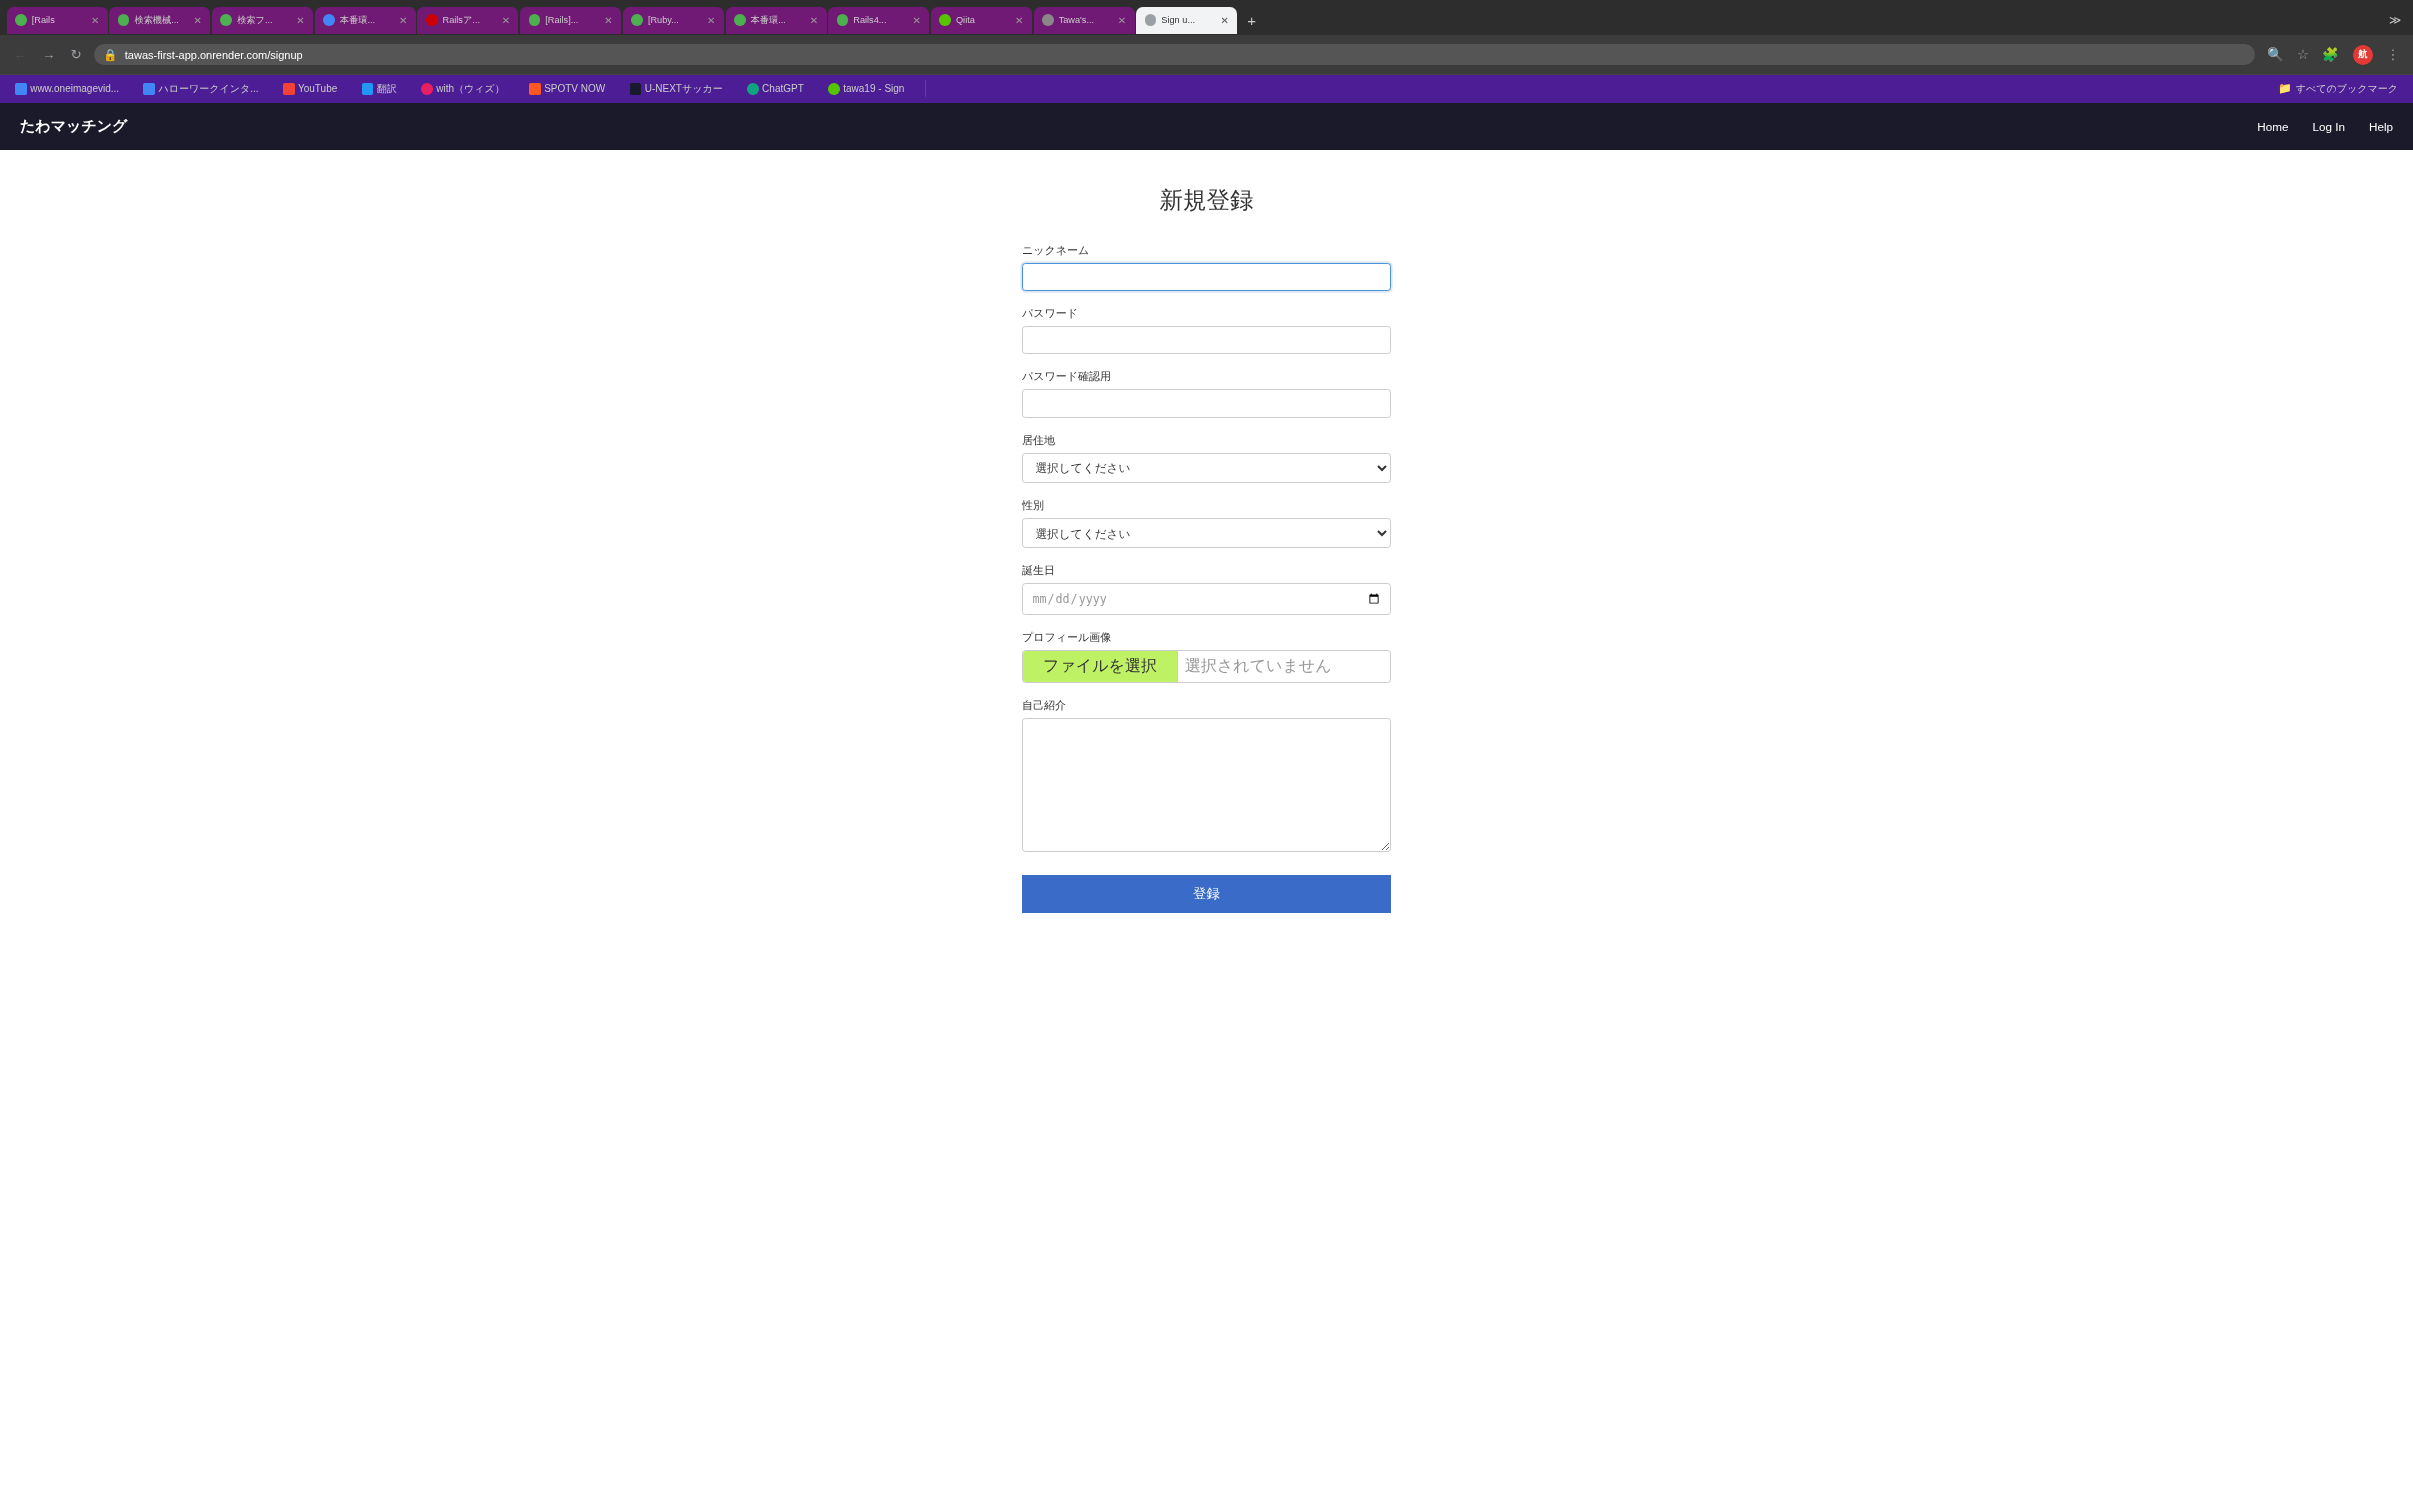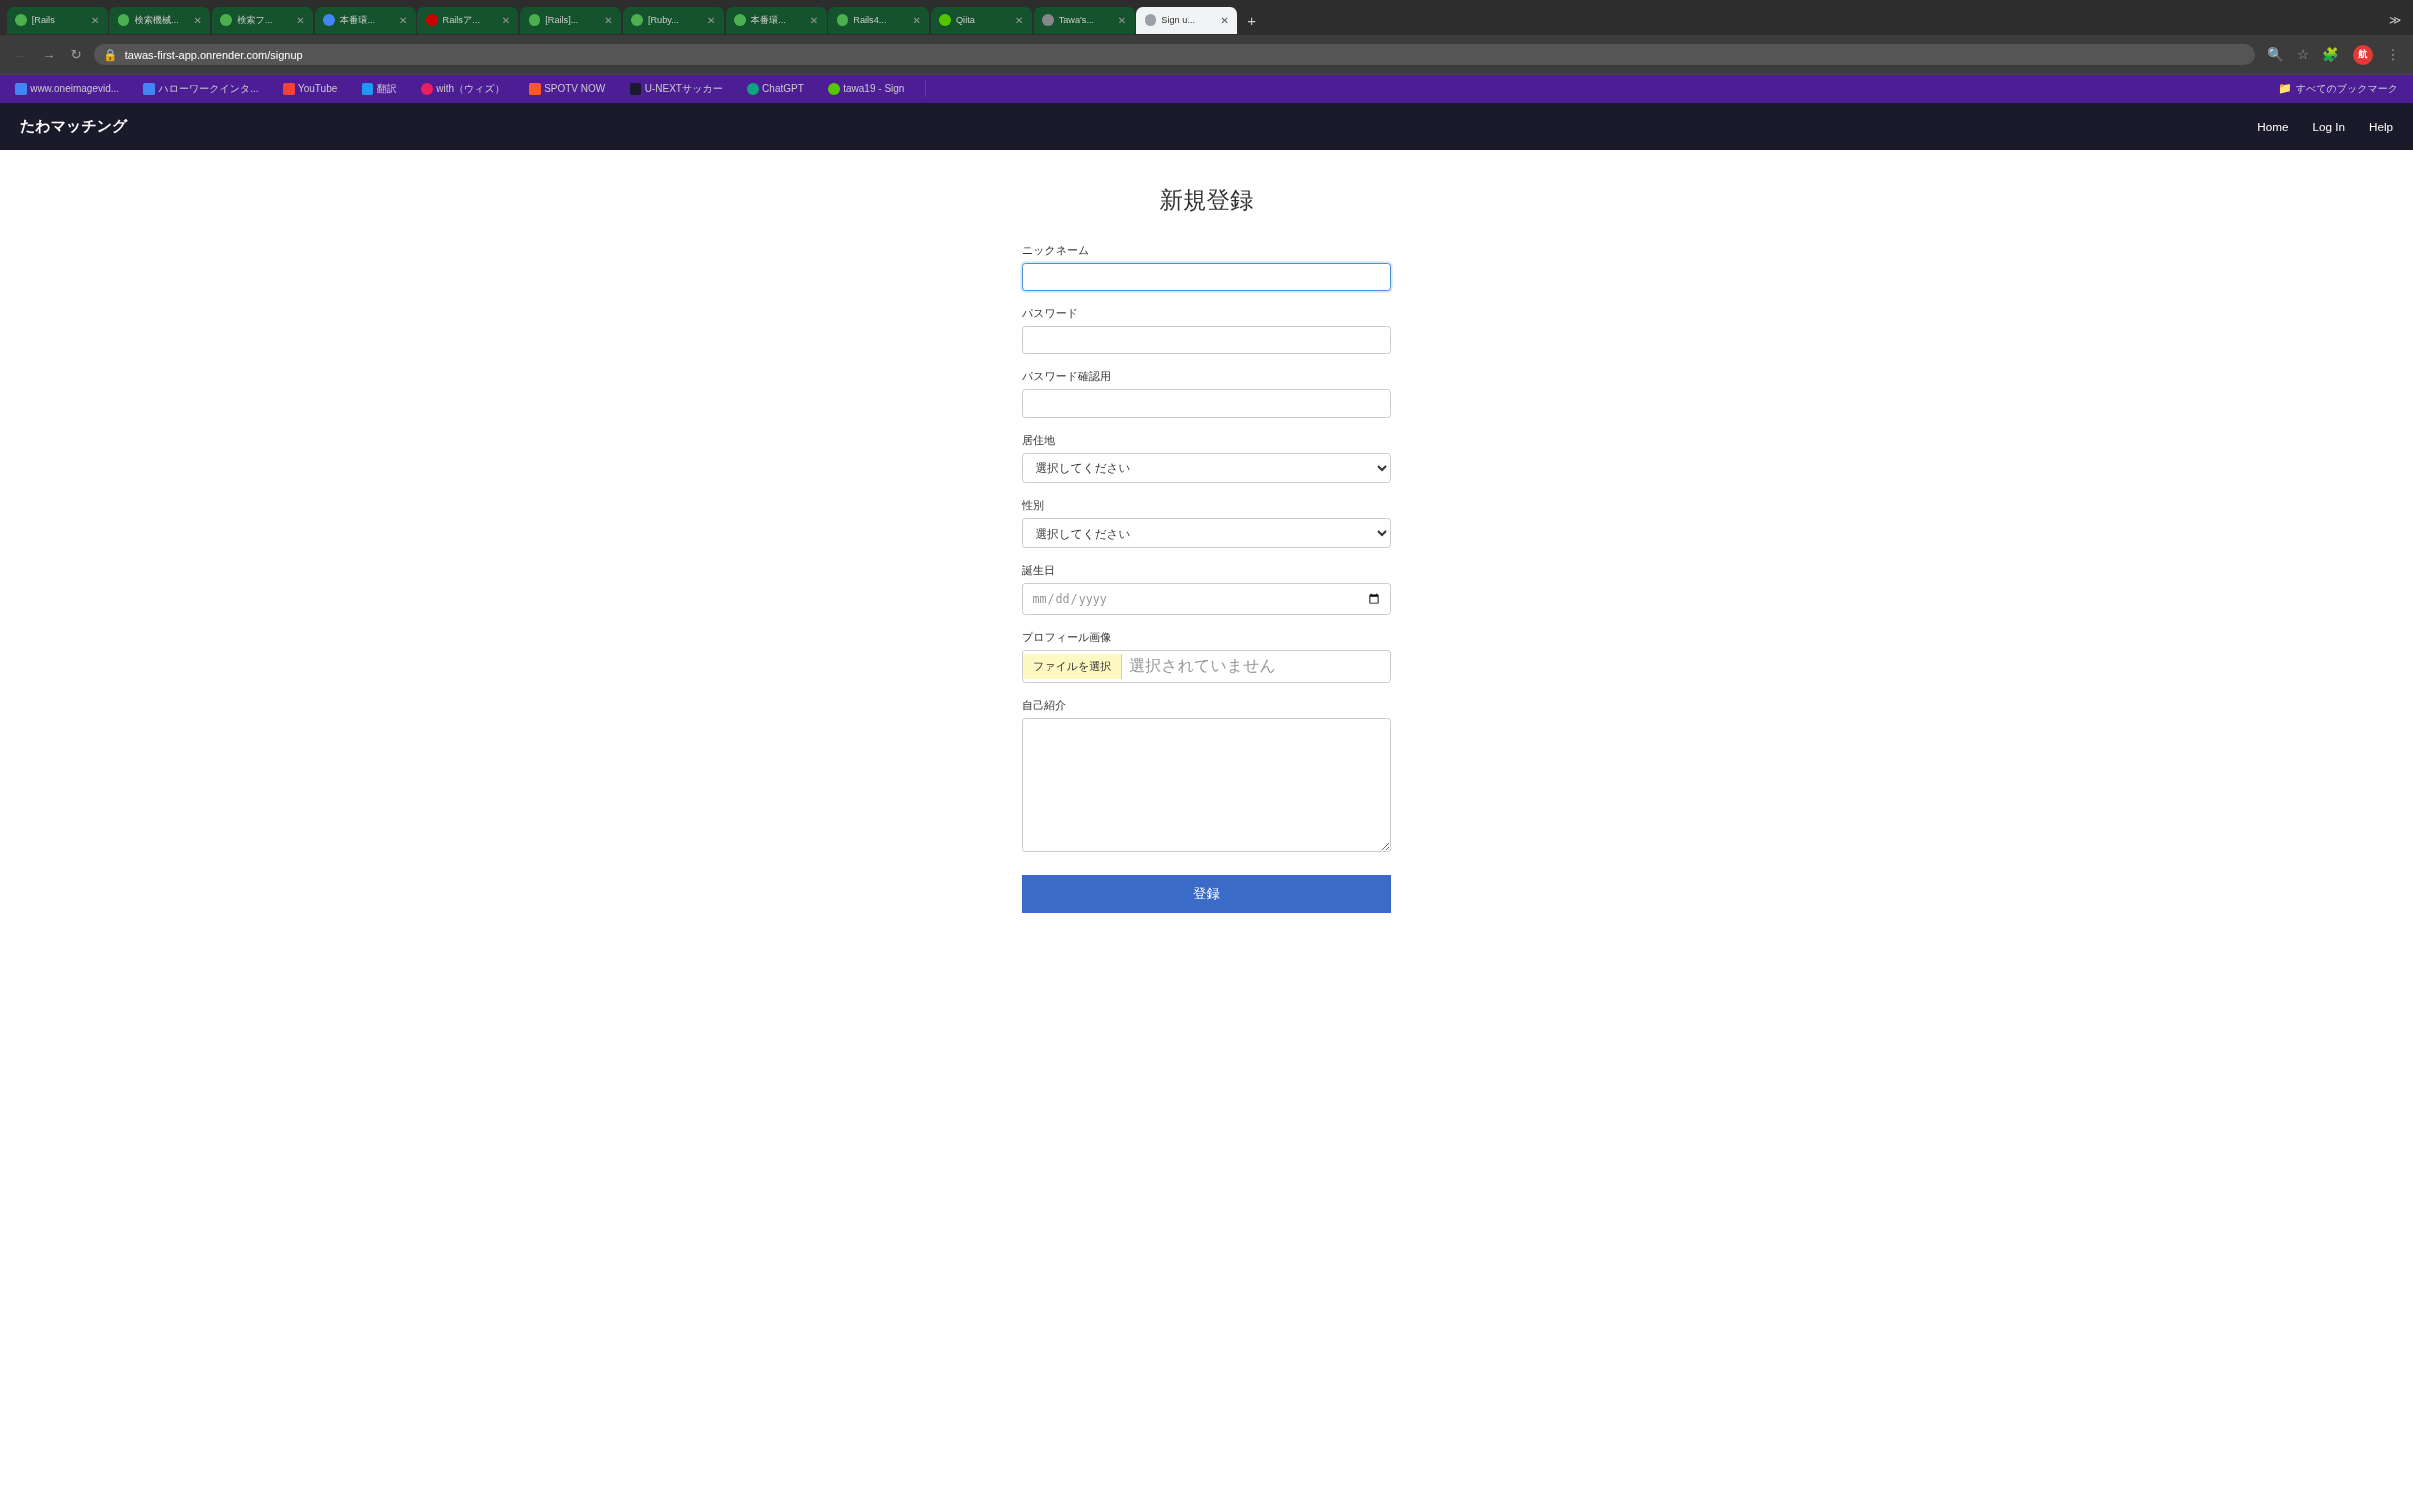--- a/index.html
+++ b/index.html
@@ -3,21 +3,21 @@
   <meta charset="utf-8">
   <style>
     * { box-sizing: border-box; margin: 0; padding: 0; }
     body { font-family: -apple-system, BlinkMacSystemFont, 'Segoe UI', sans-serif; background: #fff; font-size: 11.7px; }
 
     
     .browser-chrome { background: #2d2d2d; width: 100%; }
 
     
     .tab-bar { display: flex; align-items: center; background: #2d2d2d; padding: 5px 6.7px 0 6.7px; gap: 1.7px; height: 35px; }
-    .tab { display: flex; align-items: center; background: #14532d; border-radius: 6.7px 6.7px 0 0; padding: 0 8.4px; height: 27px; min-width: 101px; max-width: 134px; gap: 5px; cursor: pointer; position: relative; }
+    .tab { display: flex; align-items: center; background: #701a75; border-radius: 6.7px 6.7px 0 0; padding: 0 8.4px; height: 27px; min-width: 101px; max-width: 134px; gap: 5px; cursor: pointer; position: relative; }
     .tab.active { background: #f1f3f4; }
     .tab-favicon { width: 11.7px; height: 11.7px; border-radius: 50%; flex-shrink: 0; }
     .tab-favicon.green { background: #4caf50; }
     .tab-favicon.google { background: #4285f4; }
     .tab-favicon.rails { background: #cc0000; }
     .tab-favicon.qiita { background: #55c500; }
     .tab-favicon.tawa { background: #888; }
     .tab-favicon.chrome-grey { background: #9aa0a6; border-radius: 50%; }
     .tab-label { font-size: 9.2px; color: #ccc; white-space: nowrap; overflow: hidden; text-overflow: ellipsis; flex: 1; }
     .tab.active .tab-label { color: #333; }
@@ -63,21 +63,21 @@
     .main-content { padding: 34px 17px; max-width: 804px; margin: 0 auto; }
     .page-title { text-align: center; font-size: 23.5px; font-weight: normal; margin-bottom: 27px; color: #333; }
 
     .form-group { margin-bottom: 15px; }
     .form-label { display: block; font-size: 11px; color: #333; margin-bottom: 5px; }
     .form-input { width: 100%; padding: 6.7px 8.4px; border: 0.8px solid #ccc; border-radius: 3.4px; font-size: 11.7px; color: #333; outline: none; }
     .form-input.focused { border-color: #4a90d9; box-shadow: 0 0 0 1.7px rgba(74,144,217,0.2); }
     .form-select { width: 100%; padding: 6.7px 8.4px; border: 0.8px solid #ccc; border-radius: 3.4px; font-size: 11.7px; color: #333; appearance: auto; background: #fff; }
     .form-textarea { width: 100%; padding: 6.7px 8.4px; border: 0.8px solid #ccc; border-radius: 3.4px; font-size: 11.7px; color: #333; resize: vertical; min-height: 134px; }
     .file-input-wrap { display: flex; align-items: center; border: 0.8px solid #ccc; border-radius: 3.4px; overflow: hidden; }
-    .file-btn { padding: 5px 10px; background: #fef9c3; border: none; border-right: 0.8px solid #ccc; font-size: 11px; cursor: pointer; white-space: nowrap; color: #333; }
+    .file-btn { padding: 5px 20px; background: #bef264; border: none; border-right: 0.8px solid #ccc; font-size: 16px; cursor: pointer; white-space: nowrap; color: #333; }
     .file-label { flex: 1; padding: 5px 7px; font-size: 16px; color: #999; }
     .date-input { width: 100%; padding: 6.7px 8.4px; border: 0.8px solid #ccc; border-radius: 3.4px; font-size: 11.7px; color: #999; }
     .submit-btn { width: 100%; padding: 10px; background: #3a6bc8; border: none; border-radius: 0; color: #fff; font-size: 13.4px; cursor: pointer; margin-top: 6.7px; }
 
     .form-row { max-width: 369px; margin: 0 auto; }
   </style>
 </head>
 <body>
 
 <div class="browser-chrome">

